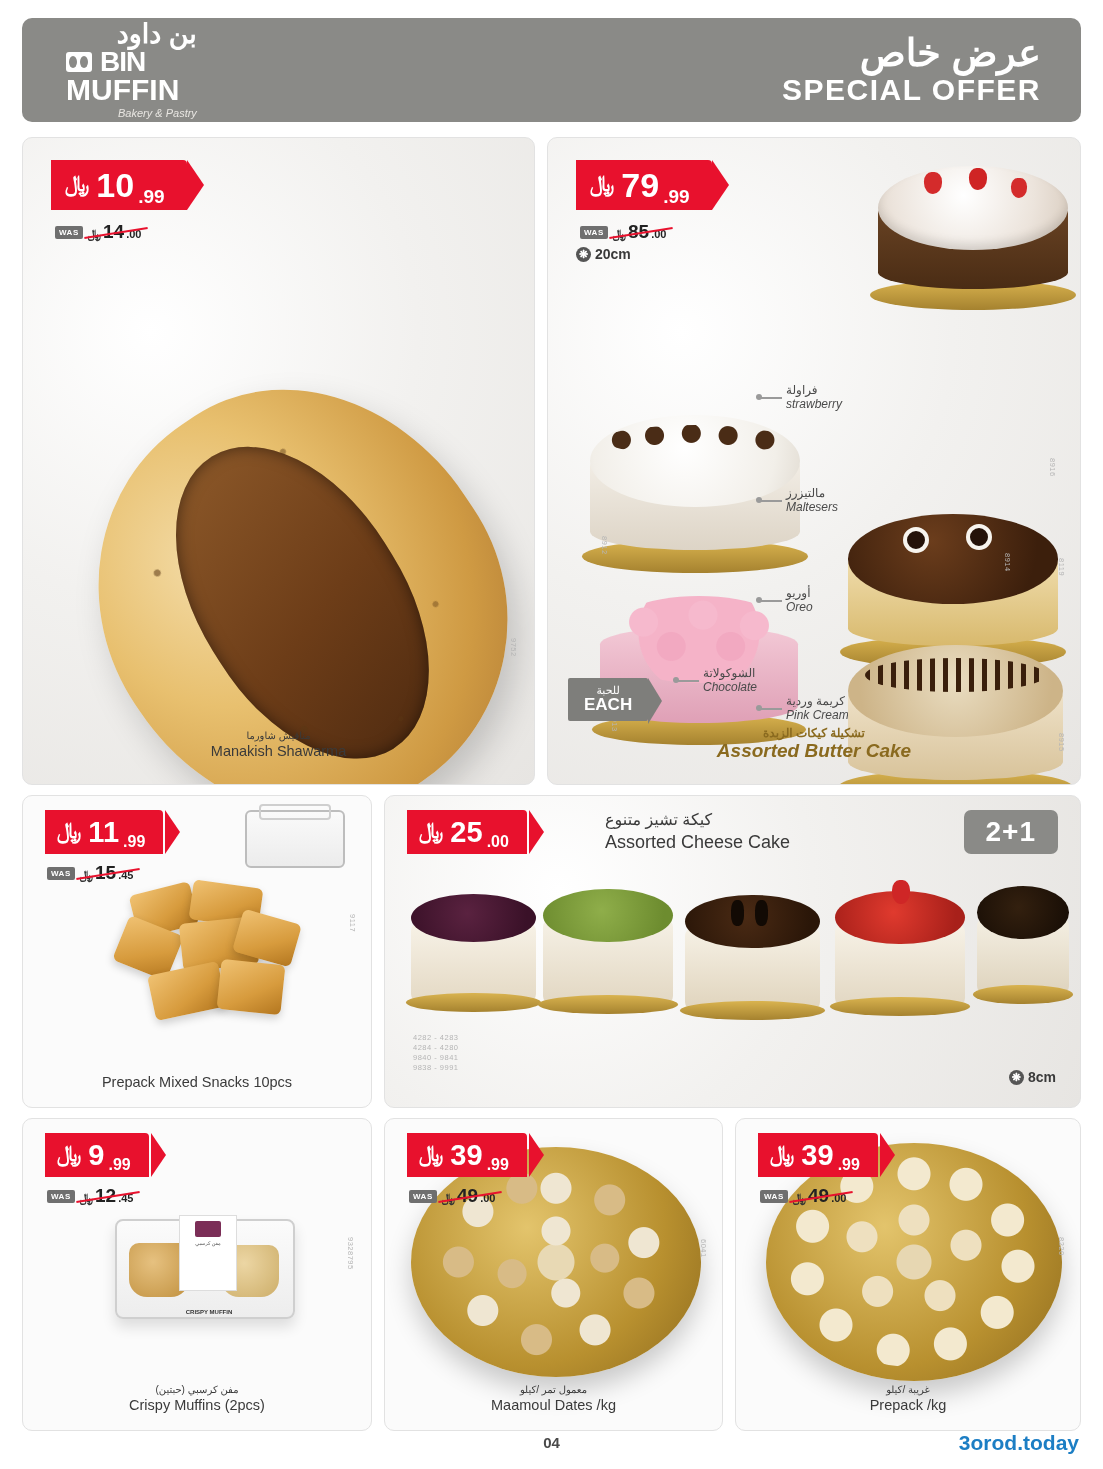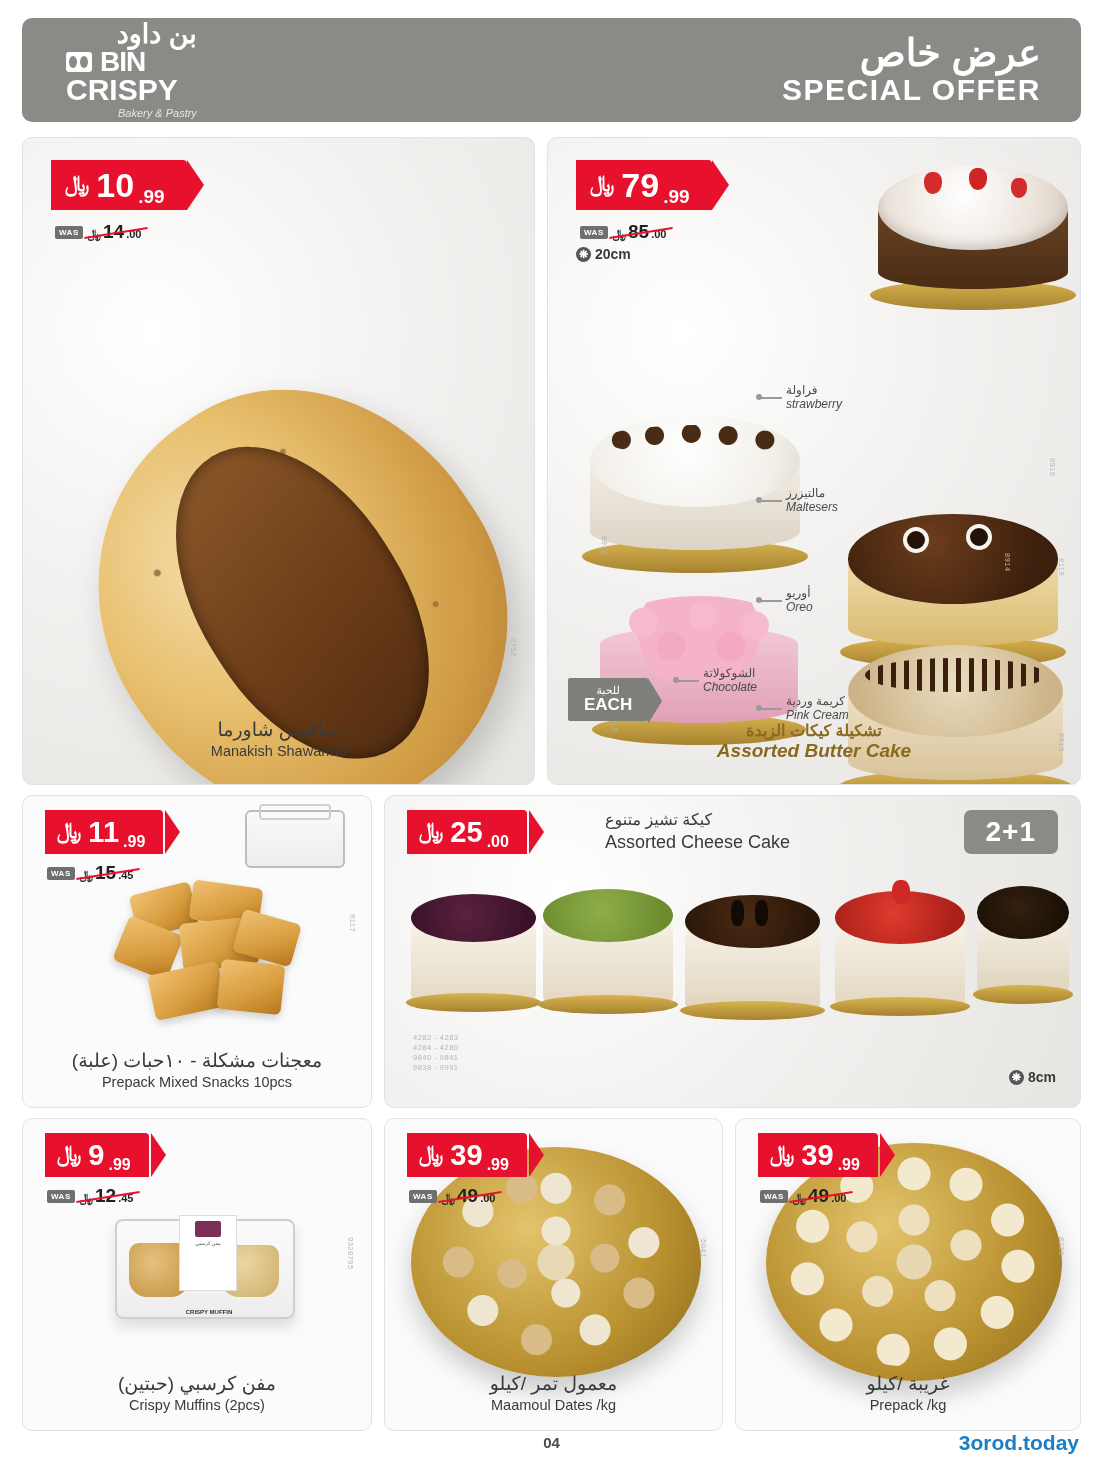--- a/index.html
+++ b/index.html
@@ -120,21 +120,21 @@
   .was-price::after {
     content: ""; position: absolute; left: -4px; right: -6px; top: 52%;
     height: 2px; background: #e8112d; transform: rotate(-9deg);
   }
 
   
   .caption {
     position: absolute; left: 0; right: 0; text-align: center;
     color: #3a3a3a;
   }
-  .caption .ar { font-size: 19px; direction: rtl; line-height: 1.35; }
+  .caption .ar { font-size: 10px; direction: rtl; line-height: 1.35; }
   .caption .en { font-size: 14.5px; line-height: 1.35; }
 
   .code {
     position: absolute; font-size: 7.5px; color: #b5b5b5;
     writing-mode: vertical-rl; letter-spacing: .5px;
   }
   .code.h { writing-mode: horizontal-tb; line-height: 1.35; }
 
   
   .shawarma {
@@ -230,21 +230,21 @@
   }
   .pointer-label::after {
     content: ""; position: absolute; left: -30px; top: 11px;
     width: 6px; height: 6px; border-radius: 50%; background: #9a9a9a;
   }
 
   .title-ar-gold {
     position: absolute; text-align: center; left: 0; right: 0;
     color: #8a6a1f; direction: rtl;
   }
-  .title-ar-gold .ar { font-size: 16px; font-weight: bold; }
+  .title-ar-gold .ar { font-size: 12px; font-weight: bold; }
   .title-ar-gold .en { font-size: 19px; font-style: italic; font-weight: bold; }
 
   .cc-title {
     position: absolute; text-align: left; color: #3a3a3a;
   }
   .cc-title .ar { font-size: 16px; direction: rtl; line-height: 1.3; }
   .cc-title .en { font-size: 18px; line-height: 1.3; }
 
   
   .page-num {
@@ -259,21 +259,21 @@
 </head>
 <body>
 
 <div class="header">
   <div class="logo-wrap">
     <div class="logo-ar">بن داود</div>
     <div class="logo-topline">
       <span class="logo-mark"></span>
       <span class="logo-bin">BIN</span>
     </div>
-    <div class="logo-dawood">CRISPY</div>
+    <div class="logo-dawood">MUFFIN</div>
     <div class="logo-sub">Bakery &amp; Pastry</div>
   </div>
   <div class="header-right">
     <div class="offer-ar">عرض خاص</div>
     <div class="offer-en">SPECIAL OFFER</div>
   </div>
 </div>
 
 <div class="card card-marble" style="left:22px; top:137px; width:513px; height:648px;">
 
@@ -439,21 +439,20 @@
   <div class="snack" style="left:168px;top:88px;width:70px;height:40px;transform:rotate(8deg);"></div>
   <div class="snack" style="left:96px;top:128px;width:58px;height:48px;transform:rotate(22deg);"></div>
   <div class="snack" style="left:158px;top:124px;width:76px;height:48px;transform:rotate(-6deg);"></div>
   <div class="snack" style="left:214px;top:120px;width:60px;height:44px;transform:rotate(16deg);"></div>
   <div class="snack" style="left:128px;top:172px;width:72px;height:46px;transform:rotate(-12deg);"></div>
   <div class="snack" style="left:196px;top:166px;width:64px;height:50px;transform:rotate(6deg);"></div>
 
   <div class="code" style="right:14px; top:118px;">9117</div>
 
   <div class="caption" style="bottom:14px;">
-    <div class="ar">معجنات مشكلة - ١٠حبات (علبة)</div>
     <div class="en">Prepack Mixed Snacks 10pcs</div>
   </div>
 </div>
 
 <div class="card card-marble" style="left:384px; top:795px; width:697px; height:313px;">
 
   <div class="price-flag small" style="left:22px; top:14px;">
     <span class="riyal">﷼</span>
     <span class="price-int">25</span>
     <span class="price-dec">.00</span>

